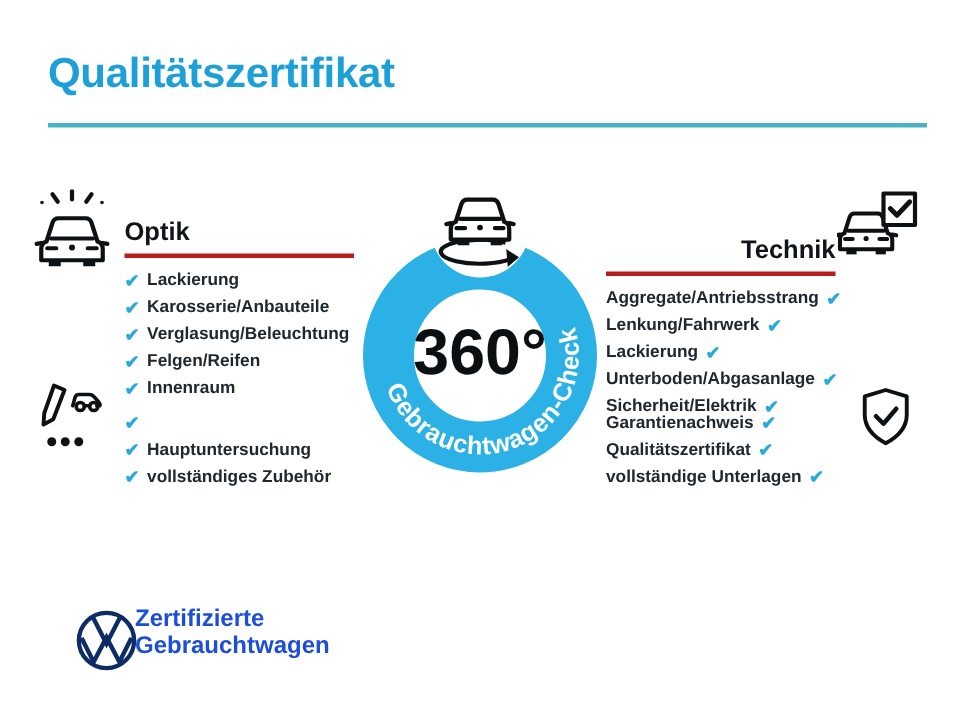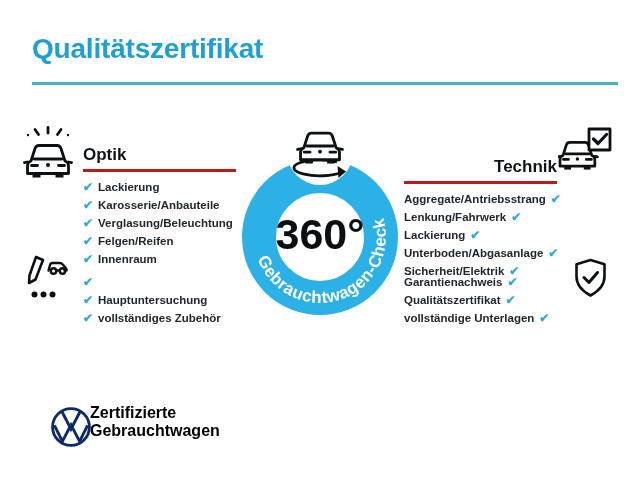--- a/index.html
+++ b/index.html
@@ -27,21 +27,21 @@
 
   .icon{position:absolute;}
   #icon-optik{left:22px;top:126px;}
   #icon-technik{left:558px;top:127px;}
   #icon-wartung{left:22px;top:254px;}
   #icon-garantie{left:573px;top:258px;}
 
   #center-graphic{left:224px;top:110px;}
 
   #footer-logo{left:50px;top:406px;}
-  #footer-text{left:90px;top:404px;font-size:16px;line-height:18px;font-weight:700;color:#000000;}
+  #footer-text{left:90px;top:404px;font-size:16px;line-height:18px;font-weight:700;color:#1d4ed8;}
 </style>
 </head>
 <body>
 
 <div id="canvas">
 
   <svg width="0" height="0" style="position:absolute" aria-hidden="true">
     <defs>
       <g id="carfront">
         <path d="M7 23 L11 10.5 Q12 7.5 15 7.5 L33 7.5 Q36 7.5 37 10.5 L41 23 Q44.5 24 44.5 28 L44.5 35.5 L3.5 35.5 L3.5 28 Q3.5 24 7 23 Z"></path>

